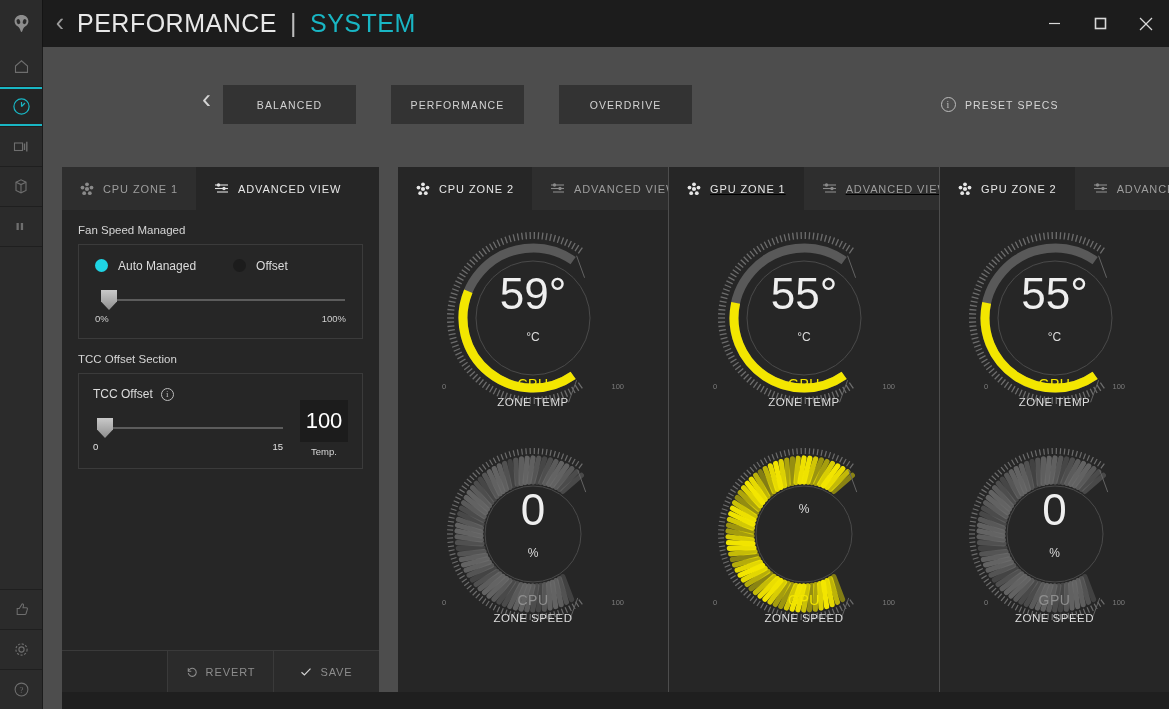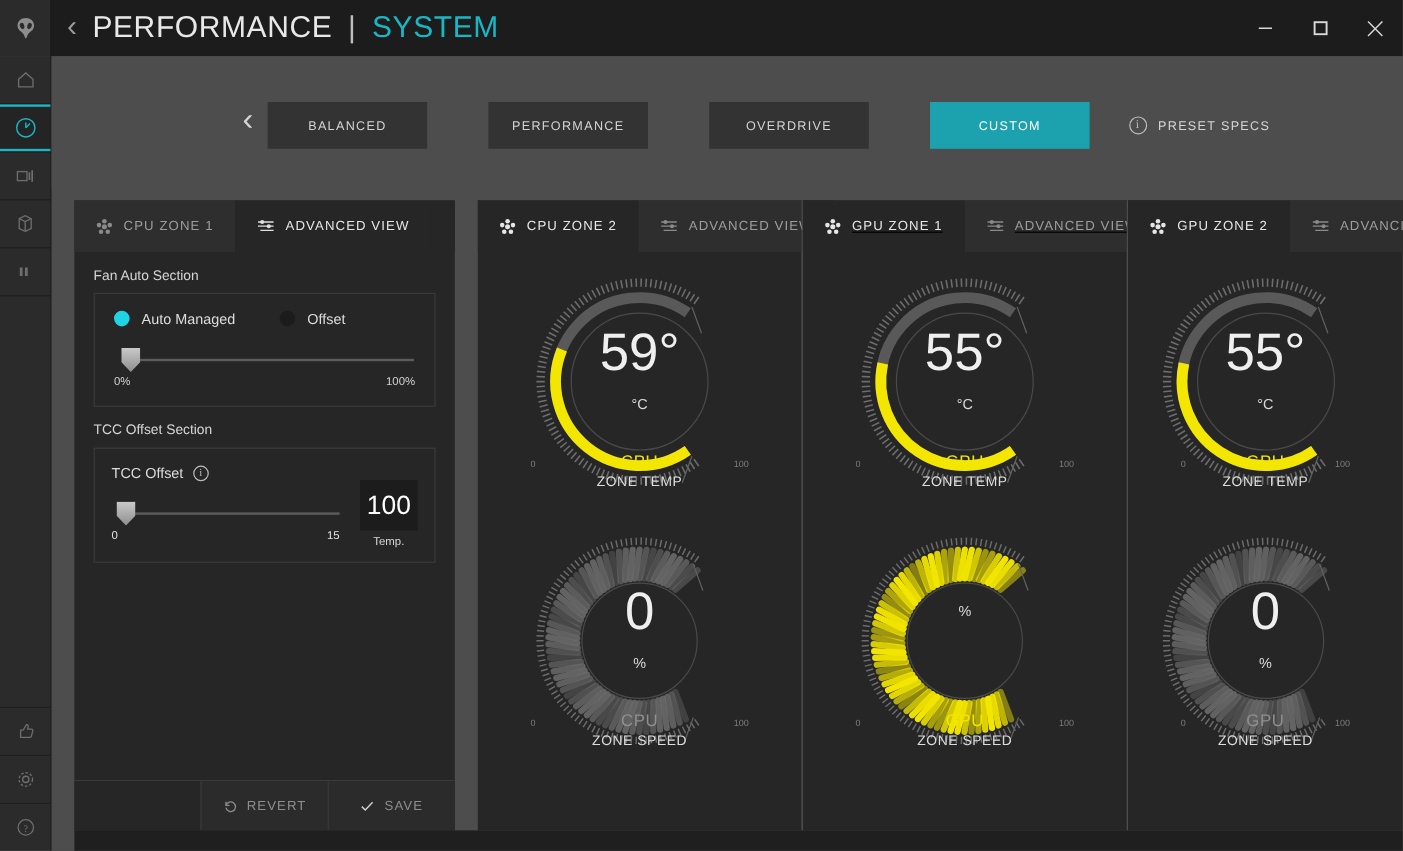--- a/index.html
+++ b/index.html
@@ -66,21 +66,21 @@
     background:#4d4d4d;
   }
   .preset-bar{
     position:absolute; left:0; top:0; width:1126px; height:110px; background:#4d4d4d;
     display:flex; align-items:center;
   }
   .preset-chev{
     position:absolute; left:159px; top:39px;
     color:#d5d5d5; font-size:27px; font-weight:300; line-height:1;
   }
-  .preset-btns{ position:absolute; left:180px; top:38px; display:flex; gap:16px; }
+  .preset-btns{ position:absolute; left:180px; top:38px; display:flex; gap:0; }
   .preset-btn{
     width:133px; height:39px; background:#333333; color:#d3d3d3;
     font-size:10.5px; letter-spacing:1.1px;
     display:flex; align-items:center; justify-content:center;
     margin-right:35px;
   }
   .preset-btn.selected{ background:#1ba2ae; color:#ffffff; }
   .preset-specs{
     position:absolute; left:898px; top:50px;
     display:flex; align-items:center; gap:9px;
@@ -294,21 +294,20 @@
   </div>
 
   <div class="content">
 
     <div class="preset-bar">
       <div class="preset-chev">‹</div>
       <div class="preset-btns">
         <div class="preset-btn">BALANCED</div>
         <div class="preset-btn">PERFORMANCE</div>
         <div class="preset-btn">OVERDRIVE</div>
-        <div class="preset-btn selected">CUSTOM</div>
       </div>
       <div class="preset-specs">
         <span class="info-circle">i</span>
         <span>PRESET SPECS</span>
       </div>
     </div>
 
     <div class="panels">
 
       <div class="panel panel-left">
@@ -336,21 +335,21 @@
                 <circle cx="10" cy="6.5" r="1.7" fill="#e0e0e0"></circle>
               </svg>
             </span>
             <span>ADVANCED VIEW</span>
           </div>
           <div class="tab-fill dark"></div>
         </div>
 
         <div class="lp-body">
 
-          <div class="sec-label">Fan Auto Section</div>
+          <div class="sec-label">Fan Speed Managed</div>
 
           <div class="box box1">
             <div class="radio-row">
               <span class="radio on"></span>
               <span class="radio-lbl">Auto Managed</span>
               <span class="radio-gap"></span>
               <span class="radio"></span>
               <span class="radio-lbl">Offset</span>
             </div>
             <div class="slider-wrap">

